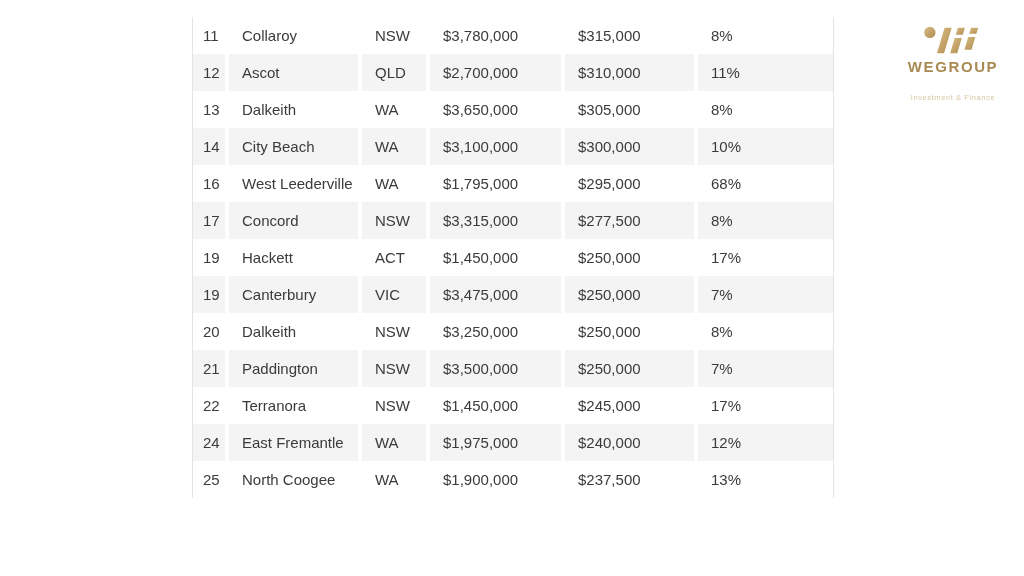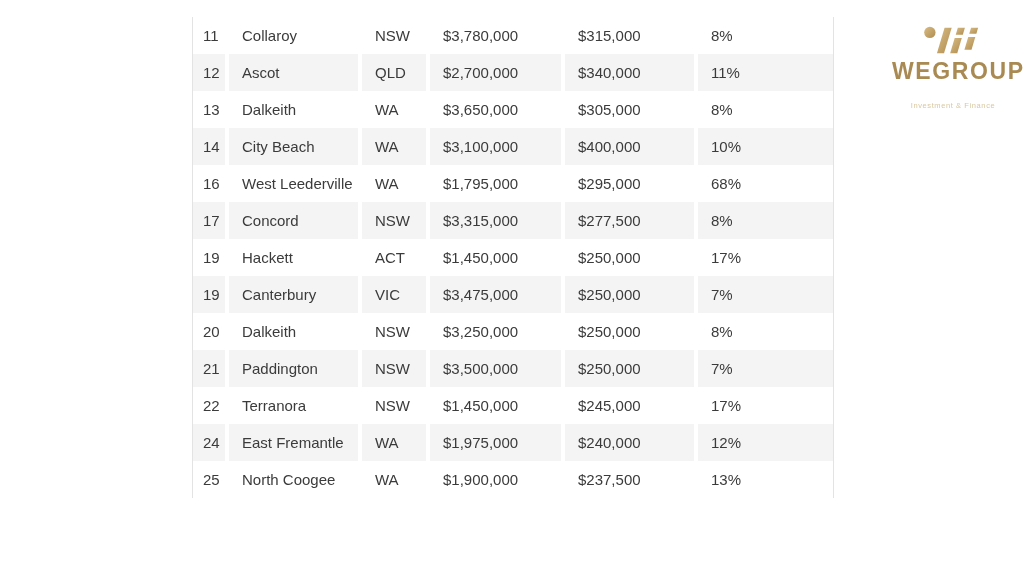--- a/index.html
+++ b/index.html
@@ -56,26 +56,25 @@
     text-align: center;
   }
   .logo-mark {
     display: block;
     margin: 0 auto;
     width: 72px;
     height: 34px;
   }
   .logo-name {
     margin-top: 3px;
-    font-size: 23px;
+    font-size: 15px;
     font-weight: bold;
     letter-spacing: 1.6px;
     color: #a98a52;
     line-height: 1.1;
-    text-align: right;
   }
   .logo-tagline {
     margin-top: 18px;
     font-size: 7.5px;
     letter-spacing: 0.6px;
     color: #d9c7a0;
     line-height: 1.1;
   }
 </style>
 </head>
@@ -100,37 +99,37 @@
           <td>NSW</td>
           <td>$3,780,000</td>
           <td>$315,000</td>
           <td>8%</td>
         </tr>
         <tr>
           <td>12</td>
           <td>Ascot</td>
           <td>QLD</td>
           <td>$2,700,000</td>
-          <td>$340,000</td>
+          <td>$310,000</td>
           <td>11%</td>
         </tr>
         <tr>
           <td>13</td>
           <td>Dalkeith</td>
           <td>WA</td>
           <td>$3,650,000</td>
           <td>$305,000</td>
           <td>8%</td>
         </tr>
         <tr>
           <td>14</td>
           <td>City Beach</td>
           <td>WA</td>
           <td>$3,100,000</td>
-          <td>$400,000</td>
+          <td>$300,000</td>
           <td>10%</td>
         </tr>
         <tr>
           <td>16</td>
           <td>West Leederville</td>
           <td>WA</td>
           <td>$1,795,000</td>
           <td>$295,000</td>
           <td>68%</td>
         </tr>

